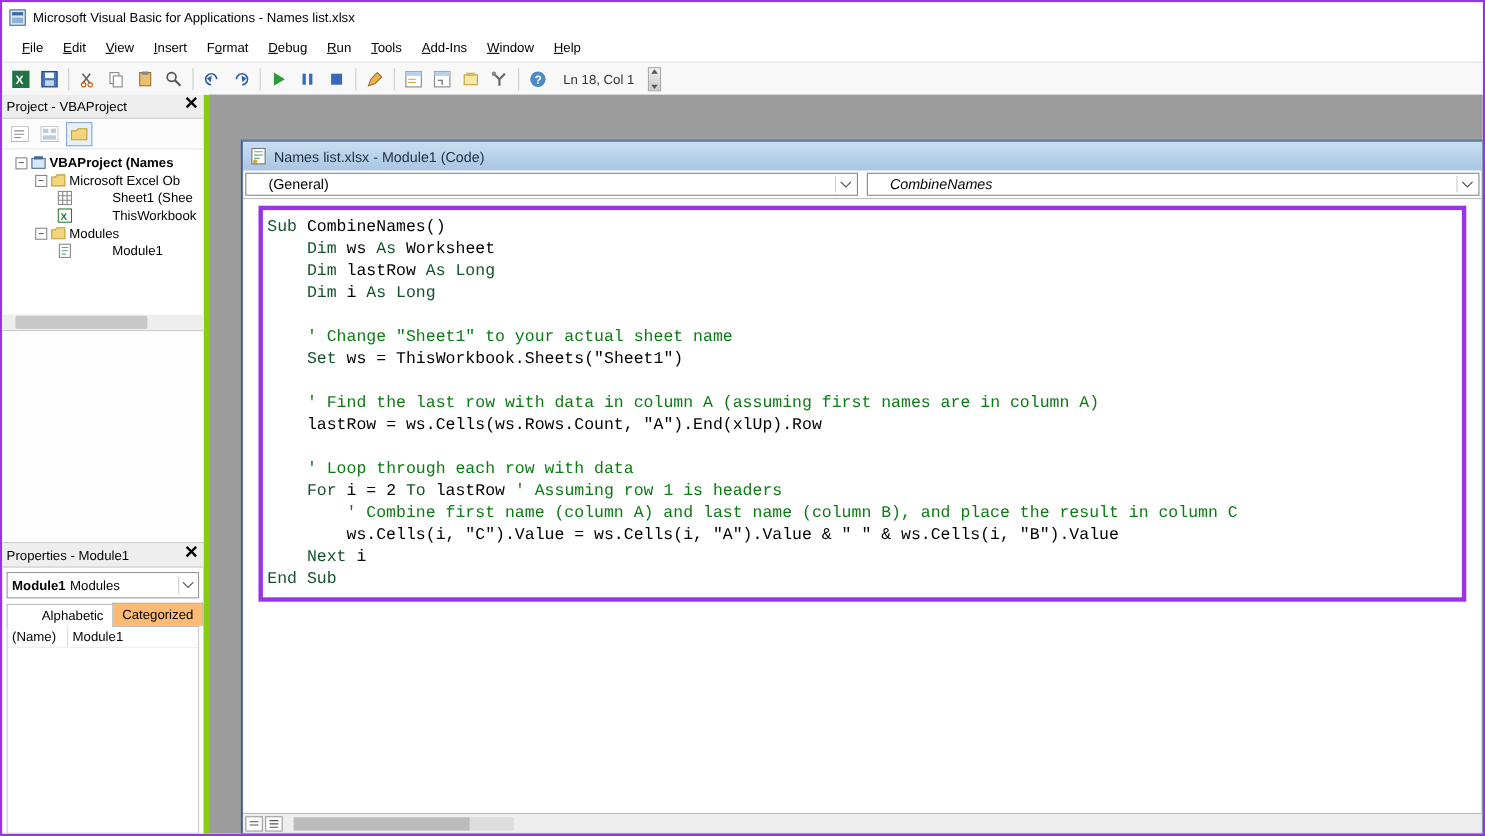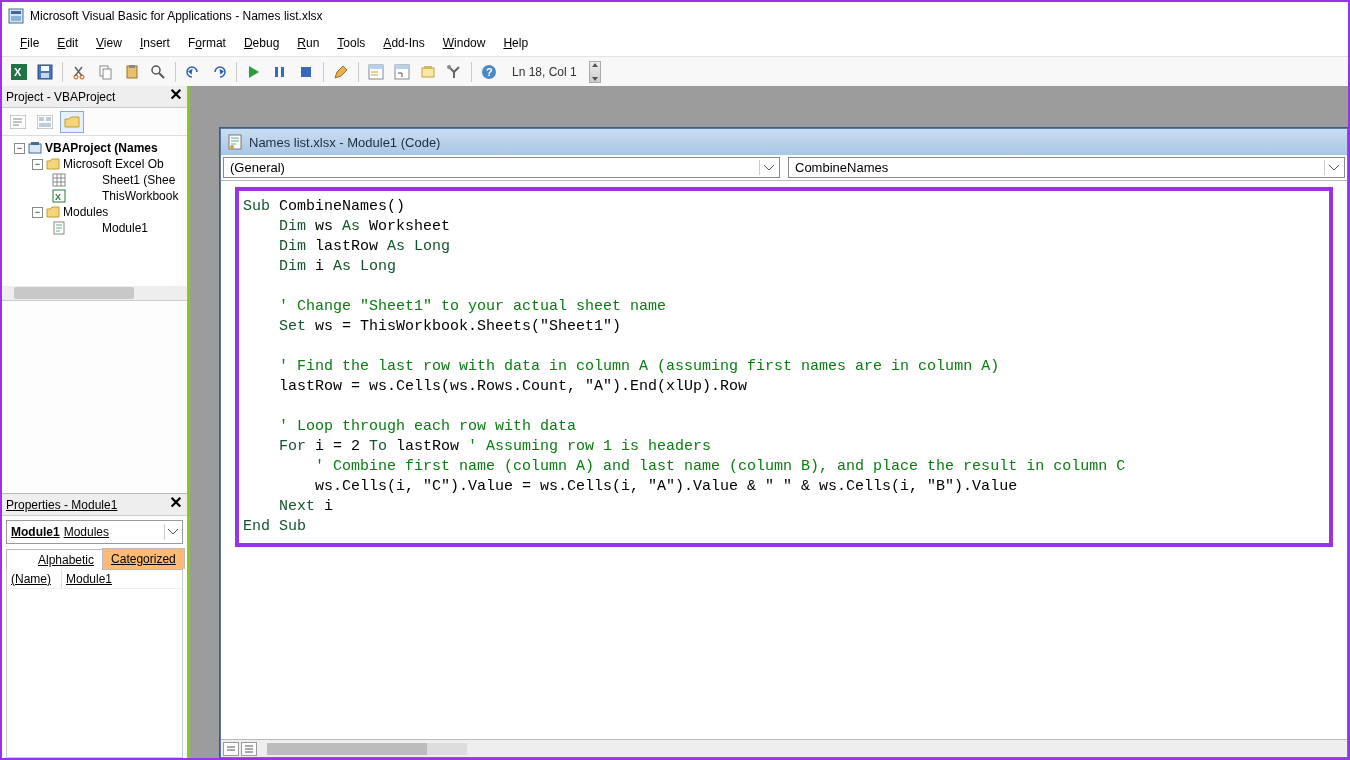--- a/index.html
+++ b/index.html
@@ -12,53 +12,53 @@
 .toolbar { height: 30px; display: flex; align-items: center; padding: 0 6px; gap: 4px; border-top: 1px solid #e3e3e3; background: #f8f8f8; position: relative;}
 .toolbar .tbtn { width: 22px; height: 22px; display: flex; align-items: center; justify-content: center; cursor: pointer; }
 .toolbar .sep { width: 1px; height: 20px; background: #ccc; margin: 0 2px;}
 .toolbar .status { margin-left: 8px; font-size: 12px; color: #333; text-align: center;}
 .toolbar .end { width: 12px; height: 22px; background: linear-gradient(#eee,#ccc); border: 1px solid #aaa; margin-left: 8px; display:flex; flex-direction:column; justify-content:space-between; padding:1px;}
 .toolbar .end div{height:4px;}
 .toolbar .end .up{border-bottom:4px solid #555;border-left:3px solid transparent;border-right:3px solid transparent;width:0;margin:0 auto;}
 .toolbar .end .dn{border-top:4px solid #555;border-left:3px solid transparent;border-right:3px solid transparent;width:0;margin:0 auto;}
 
 .workspace { display: flex; height: calc(760px - 28px - 26px - 30px - 4px); }
-.leftcol { width: 188px; display: flex; flex-direction: column; border-right: 3px solid #84cc16; }
+.leftcol { width: 188px; display: flex; flex-direction: column; border-right: 5px solid #84cc16; }
 .panel-hdr { background: #eee; height: 22px; display:flex; align-items:center; padding-left:4px; border-bottom:1px solid #ccc; position:relative; font-size:12px;}
 .panel-hdr .close { position:absolute; right:2px; top:1px; width:18px; height:18px; text-align:center; font-weight:bold; cursor:pointer; font-size:16px; line-height:16px;}
 .proj-tools { height: 28px; display:flex; align-items:center; padding-left:4px; gap:3px; background:#fcfcfc; border-bottom:1px solid #ddd;}
 .proj-tools .pt { width:24px; height:22px; display:flex; align-items:center; justify-content:center; cursor:pointer;}
 .proj-tools .pt.sel { border:1px solid #8aa8d8; background:#e7f1fb;}
 .tree { flex: 0 0 auto; height: 165px; overflow:auto; background:#fff; padding:4px 2px; font-size:12px; border-bottom:1px solid #ccc; position:relative;}
 .tree-scroll-track{position:absolute;bottom:0;left:0;right:0;height:14px;background:#eee;}
 .tree-scroll-thumb{position:absolute;bottom:1px;left:12px;width:120px;height:12px;background:#c8c8c8;border-radius:2px;}
 .tnode { display:flex; align-items:center; gap:3px; padding:1px 0; white-space:nowrap;}
 .tnode.d1{padding-left:10px;} .tnode.d2{padding-left:28px;} .tnode.d3{padding-left:48px;gap:36px;}
 .exp { width:11px;height:11px;border:1px solid #888;display:inline-flex;align-items:center;justify-content:center;font-size:9px;line-height:1;background:#fff;}
 .ticon2{width:14px;height:14px;display:inline-block;}
 .spacer-flex{flex:1; background:#fdfdfd;}
 
-.prop-panel{border-top:1px solid #bbb;text-decoration:underline;}
+.prop-panel{border-top:1px solid #bbb;}
 .prop-sel{height:24px; border:1px solid #999; margin:4px; display:flex; align-items:center; padding:0 4px; position:relative; font-size:12px;}
 .prop-sel b{margin-right:4px;}
 .prop-sel .dd{position:absolute; right:2px; top:3px; width:16px; height:16px; border-left:1px solid #ccc; display:flex; align-items:center; justify-content:center;}
 .prop-tabs{display:flex; font-size:12px; border-bottom:1px solid #bbb; margin:0 4px;}
 .prop-tabs .pt-tab{padding:3px 8px; border:1px solid #bbb; border-bottom:none; background:#fdba74; margin-right:-1px; cursor:pointer;}
 .prop-tabs .pt-tab.active{background:#fff; position:relative; top:1px;padding-left:31px;}
 .prop-grid{margin:0 4px; border:1px solid #ccc; border-top:none; min-height:188px; font-size:12px;}
 .prop-row{display:flex; border-bottom:1px solid #eee;}
 .prop-row .k{width:55px; padding:2px 4px; border-right:1px solid #ddd;} .prop-row .v{padding:2px 4px;}
 
 .main { flex:1; background:#9c9c9c; position:relative; overflow:hidden;}
 .codewin { position:absolute; left:30px; top:42px; right:0; bottom:0; background:#fff; border:1px solid #5a7aa1; box-shadow:0 0 0 1px #3b5b82;}
 .codewin-title { height:26px; background:linear-gradient(#c9def2,#a9c6e4); display:flex; align-items:center; padding:0 6px; font-size:13px; color:#1d2d3f;}
 .codewin-title .cicon{width:16px;height:16px;margin-right:6px; display:flex;align-items:center;justify-content:center; font-size:13px;}
 .combo-row{height:26px; display:flex; border-bottom:1px solid #bbb;}
-.combo{flex:1; display:flex; align-items:center; border:1px solid #888; margin:2px; padding:0 6px; position:relative; background:#fff; font-size:13px;}
-.combo:last-child{margin-left:6px;}
+.combo{flex:1; display:flex; align-items:center; border:1px solid #888; margin:2px; padding:0 20px; position:relative; background:#fff; font-size:13px;}
+.combo:last-child{margin-left:6px;font-style:italic;}
 .combo .dd{position:absolute; right:2px; top:2px; bottom:2px; width:18px; border-left:1px solid #ccc; display:flex;align-items:center;justify-content:center;}
 .codearea{position:absolute; top:52px; left:0; right:0; bottom:18px; overflow:auto;}
 .code-inner{border:4px solid #9a33e6; margin:6px 14px 0 14px; padding:6px 4px; background:#fff;}
 pre.code{font-family:Consolas,"Courier New",monospace; font-size:15px; line-height:20px; white-space:pre;}
 .kw{color:#14532d;} .cm{color:#0a7c12;} .tx{color:#000;}
 .code-bottom{position:absolute; bottom:0; left:0; right:0; height:18px; background:#eee; border-top:1px solid #bbb; display:flex; align-items:center;}
 .code-bottom .viewbtn{width:16px;height:14px;border:1px solid #999;margin-left:2px; display:flex;align-items:center;justify-content:center;font-size:9px; background:#fff;}
 .code-bottom .hscroll{flex:0 0 200px; height:12px; background:#ddd; margin-left:10px; position:relative;}
 .code-bottom .hscroll .th{position:absolute;left:0;top:0;width:160px;height:12px;background:#bcbcbc;}
 svg{display:block;}

